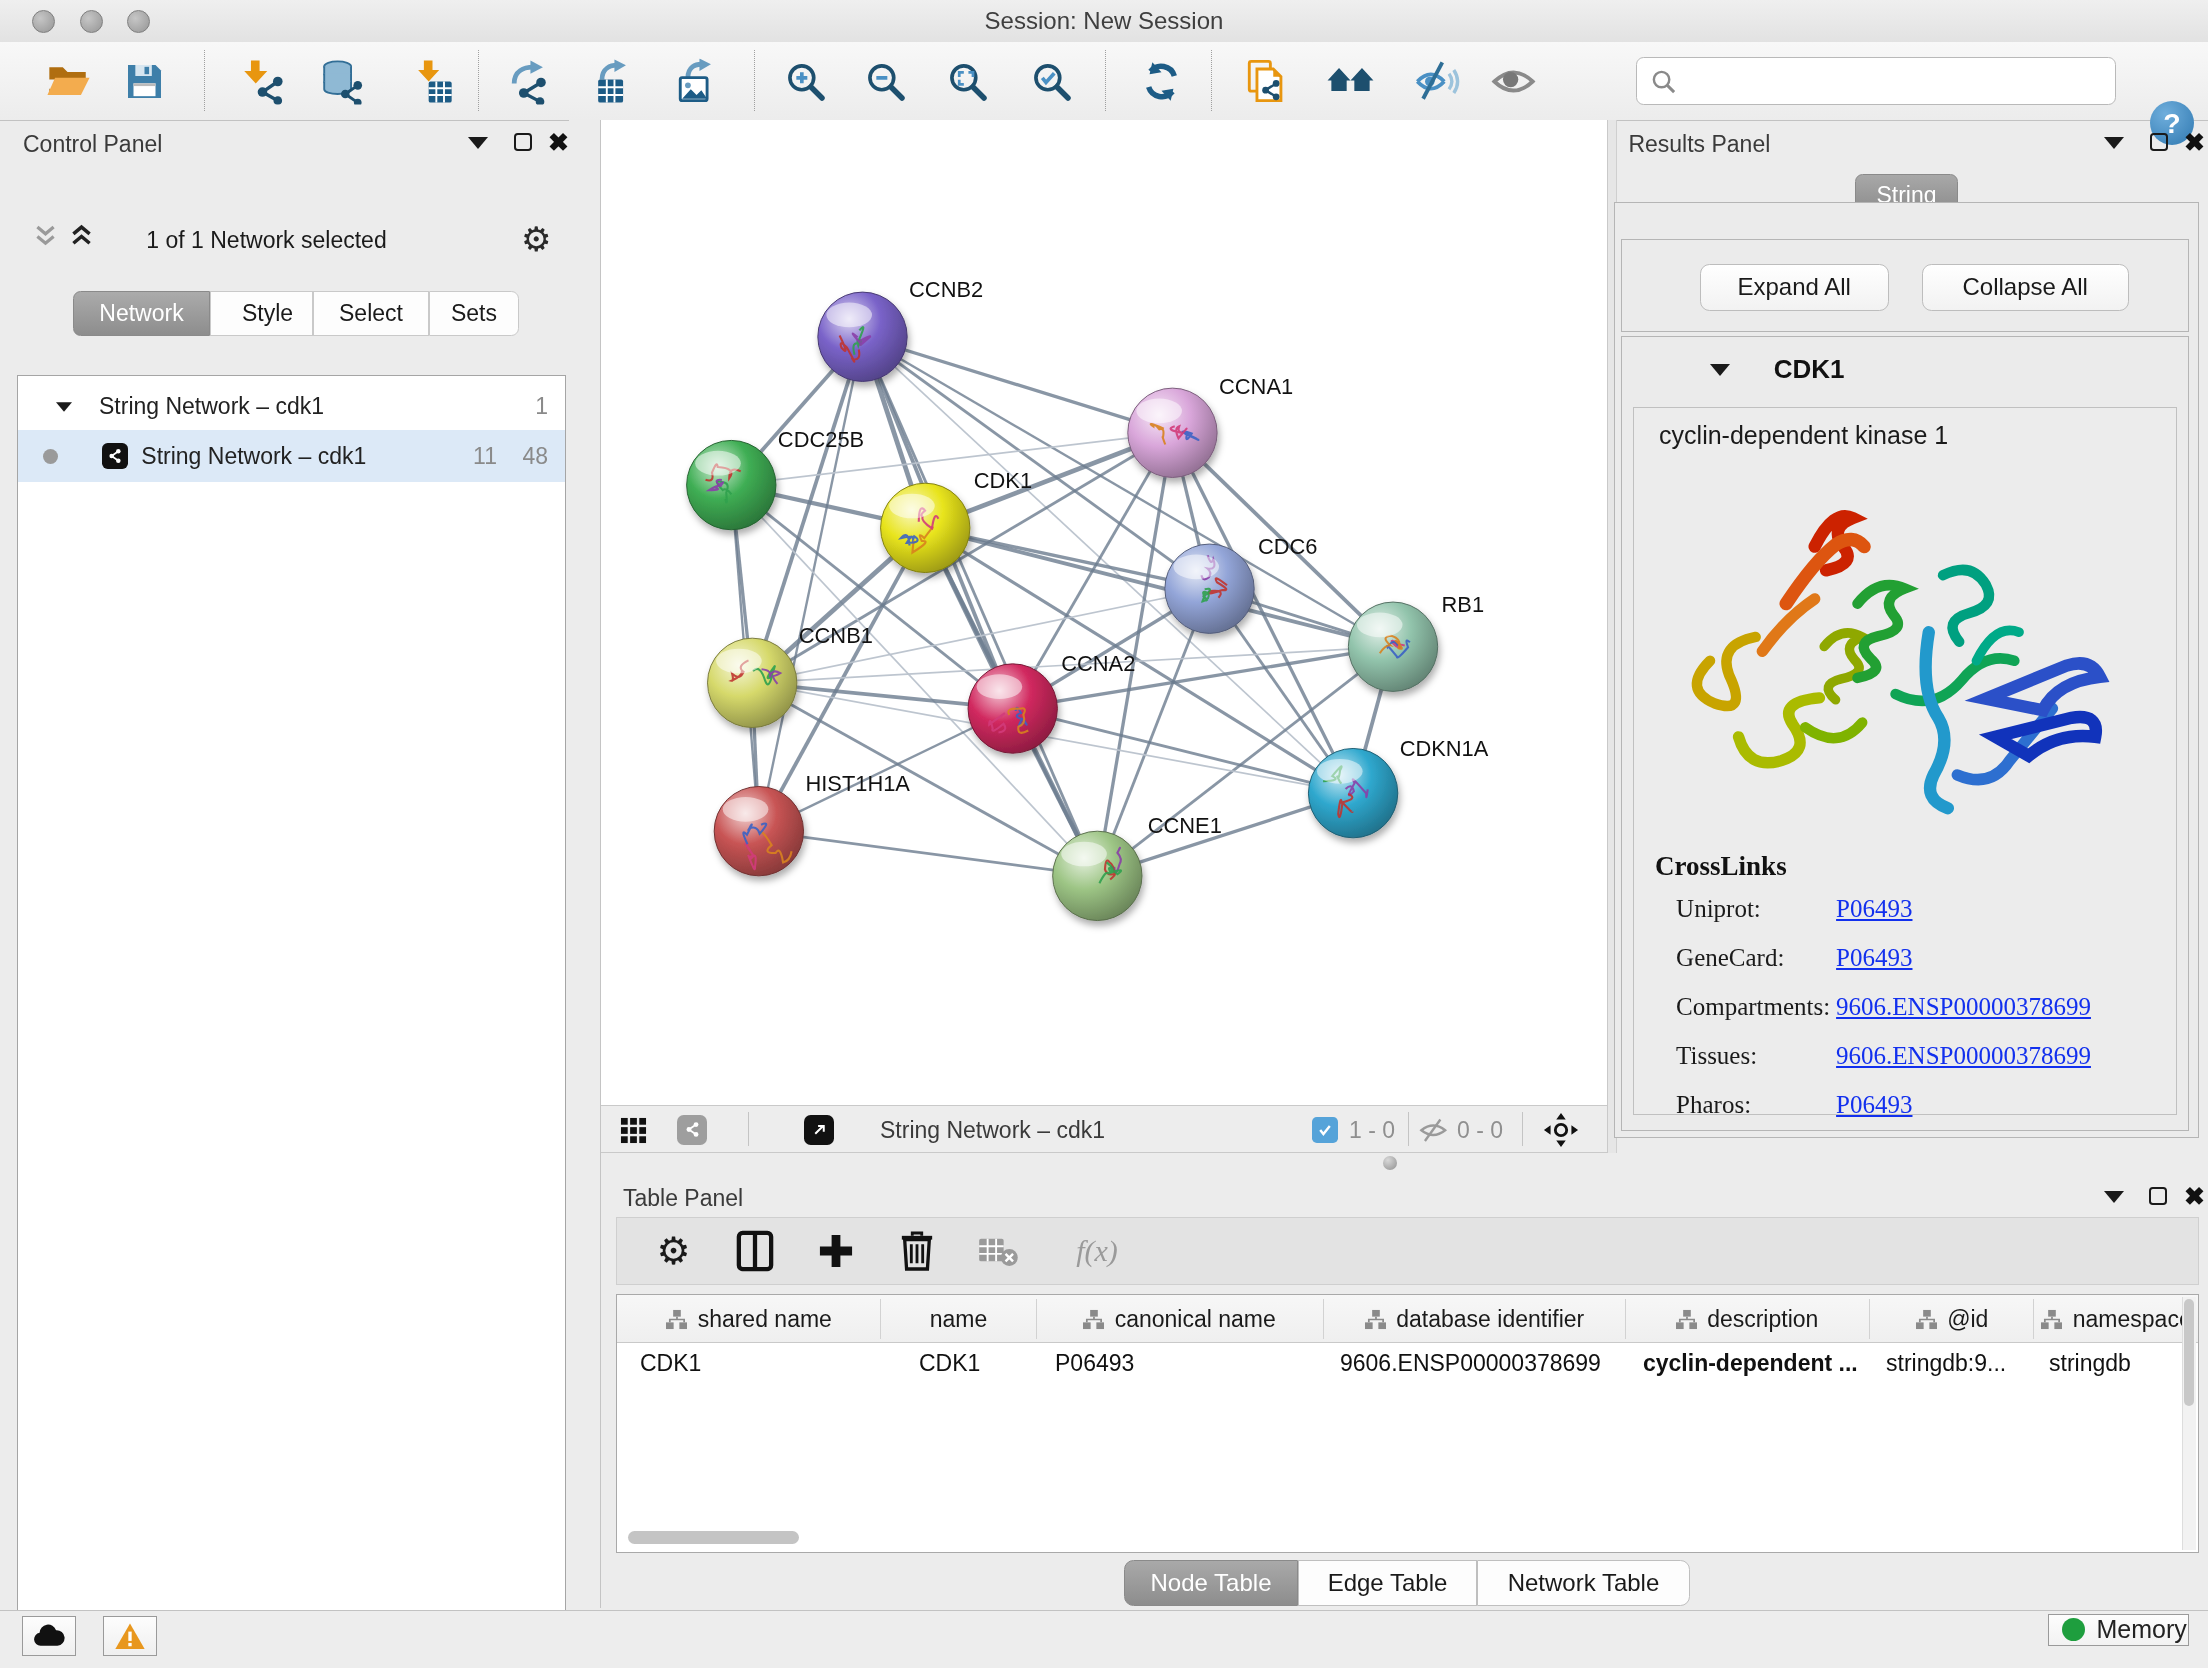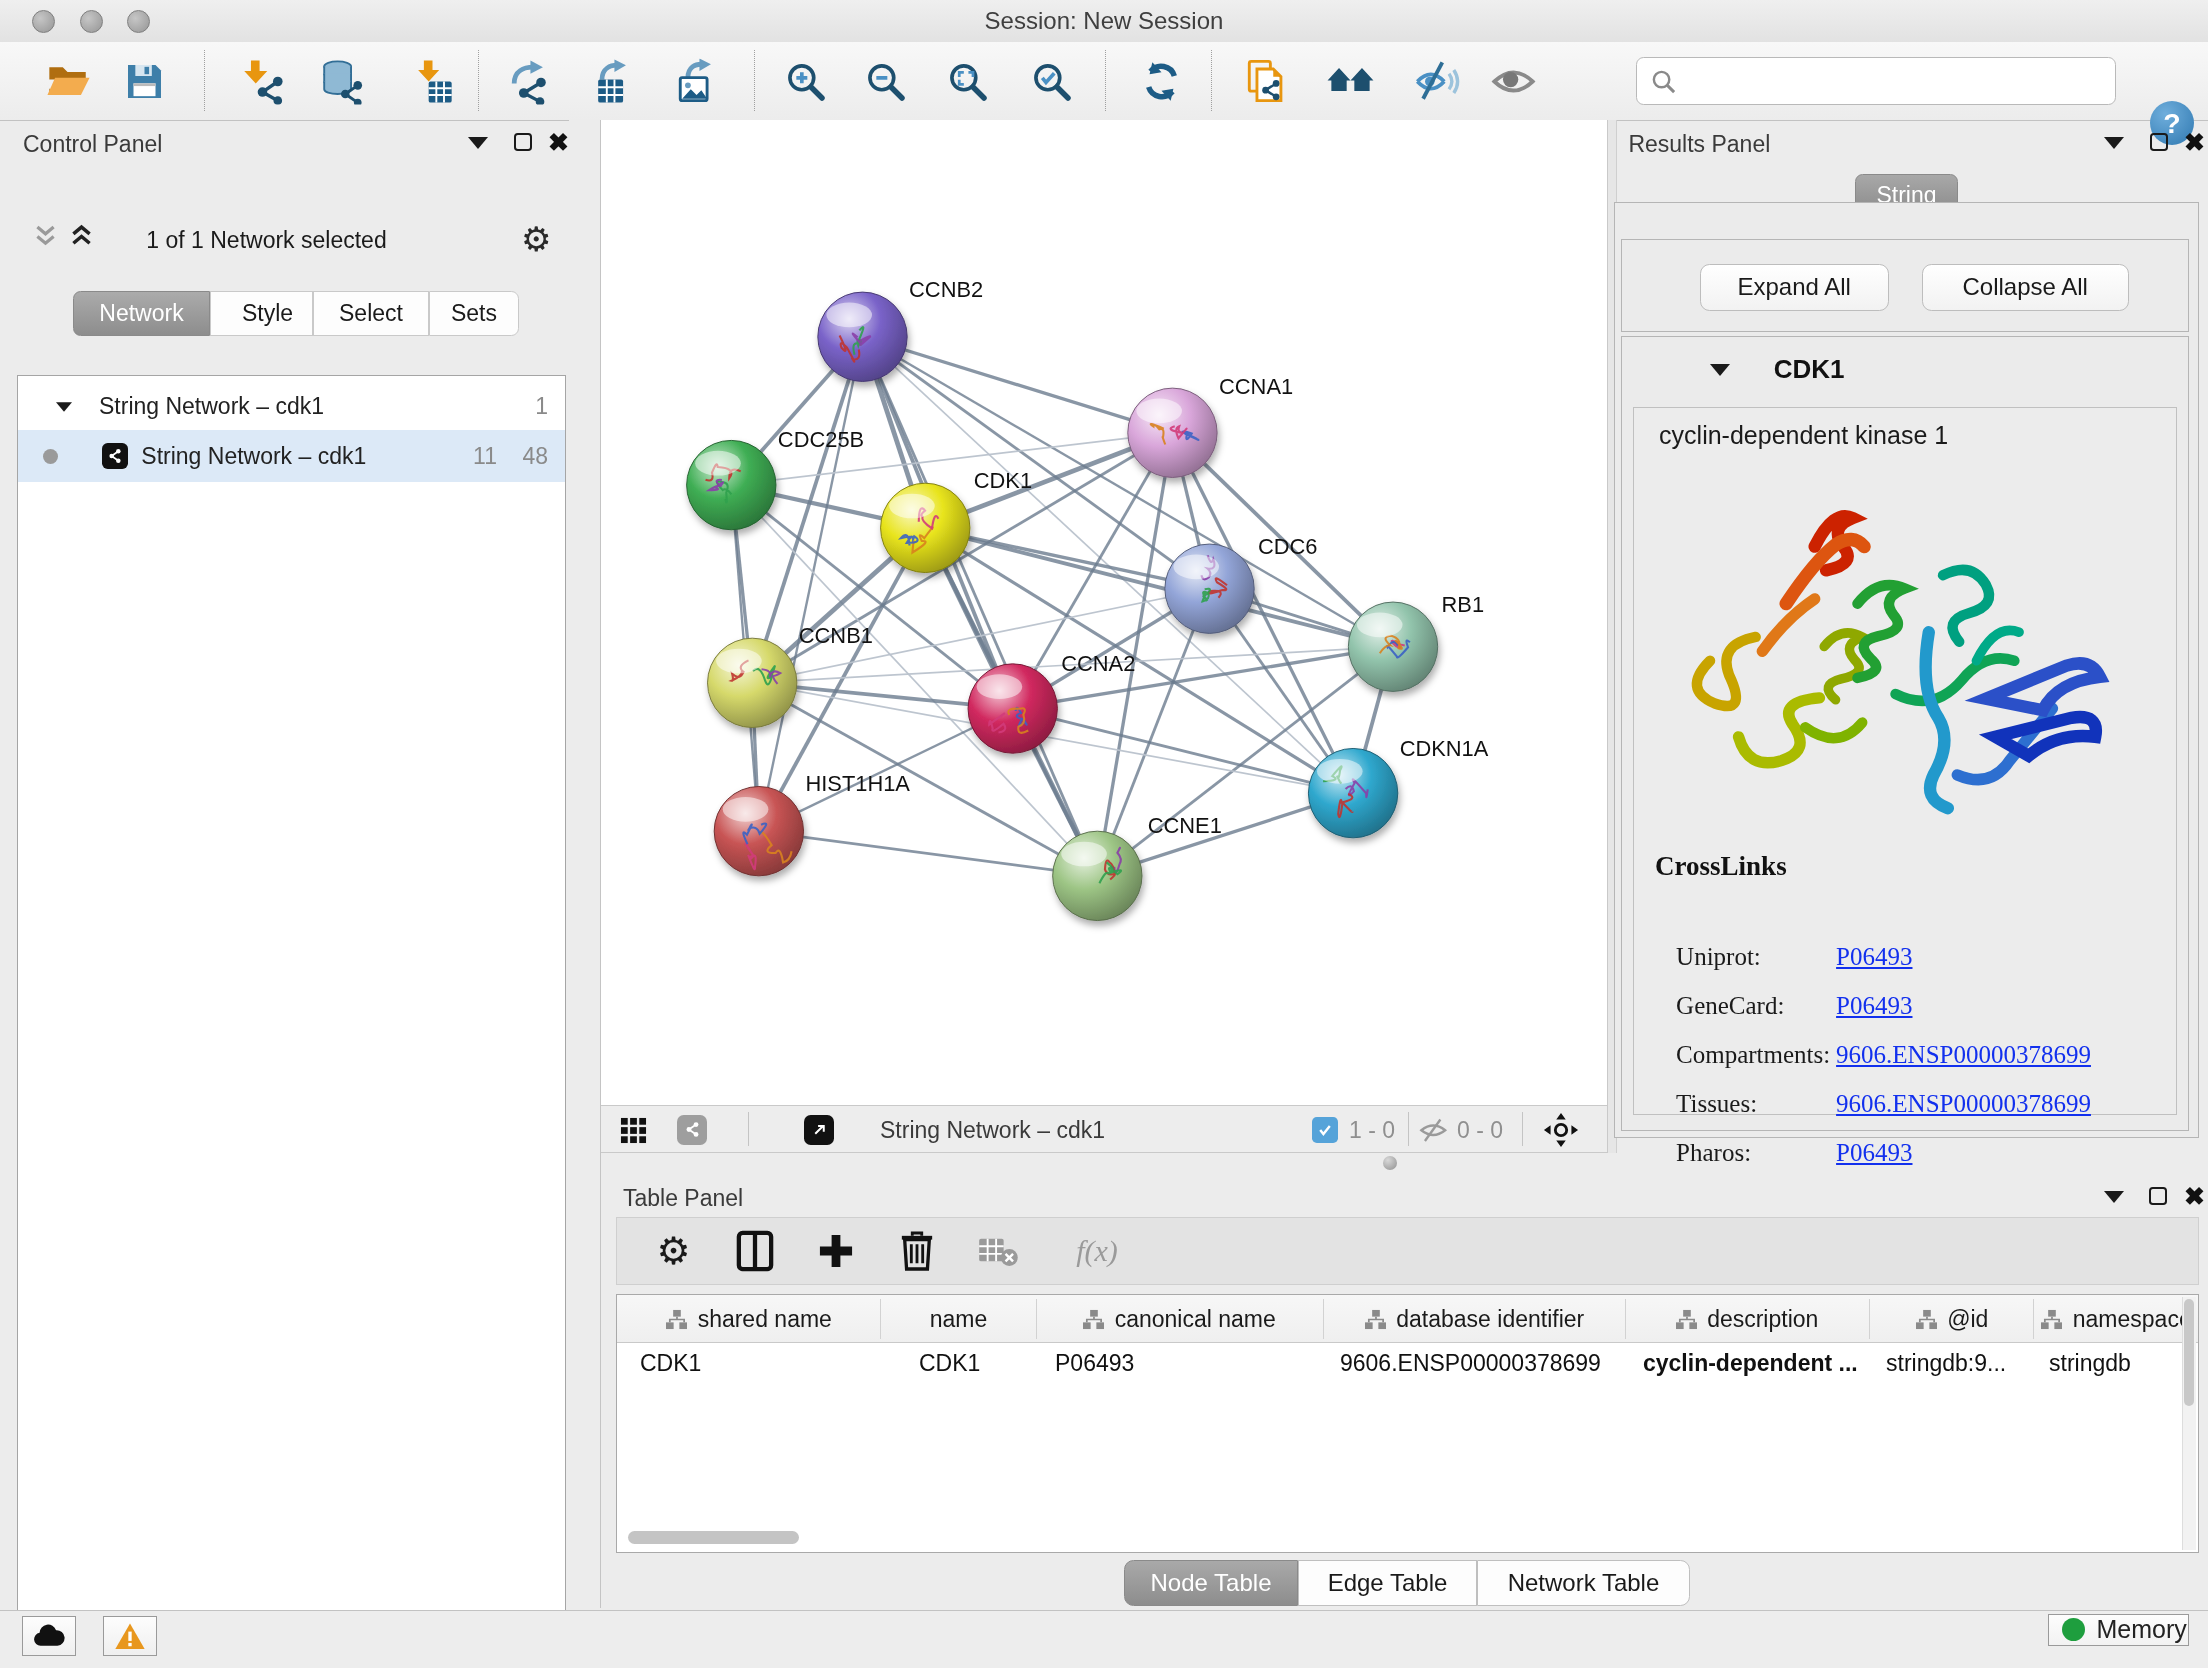--- a/index.html
+++ b/index.html
@@ -40,21 +40,21 @@
   .hsplit{left:601px;top:1153px;width:1607px;height:19px;background:#ECECEC;}
   .split-handle{width:27px;height:27px;background:#FFF;border:1px solid #CCC;border-radius:3.8px;display:flex;align-items:center;justify-content:center;}
   .split-dot{width:14.3px;height:14.3px;border-radius:50%;background:radial-gradient(circle at 35% 30%,#D8D8D8,#8F8F8F);}
   
   .res-tab{left:1855px;top:174px;width:103px;height:42px;background:linear-gradient(#A8A8A8,#8A8A8A);border:1px solid #8A8A8A;border-radius:7.6px;color:#FFF;font-size:23px;text-align:center;line-height:40px;box-sizing:border-box;}
   .res-outer{left:1614px;top:202px;width:585px;height:936px;background:#EBEBEB;border:1.9px solid #B5B5B5;box-sizing:border-box;}
   .res-box{position:absolute;left:5.7px;width:568px;border:1px solid #B5B5B5;box-sizing:border-box;background:#EBEBEB;}
   .btn{background:linear-gradient(#FFFFFF,#F2F2F2);border:1.4px solid #BDBDBD;border-radius:9.5px;font-size:24px;color:#1A1A1A;text-align:center;}
   .serif{font-family:"Liberation Serif",serif;}
   .xlink{color:#1230EE;text-decoration:underline;font-family:"Liberation Serif",serif;font-size:25px;}
-  .xlabel{font-family:"Liberation Serif",serif;font-size:25px;color:#1A1A1A;margin-top:48px;}
+  .xlabel{font-family:"Liberation Serif",serif;font-size:25px;color:#1A1A1A;}
   
   .tp-toolbar{left:616px;top:1217px;width:1583px;height:68px;background:#E3E3E3;border:1px solid #CFCFCF;box-sizing:border-box;display:flex;align-items:center;}
   .tp-tool{margin-left:32px;display:flex;align-items:center;justify-content:center;width:49px;height:49px;}
   .tablebox{left:616px;top:1294px;width:1583px;height:259px;background:#FFF;border:1px solid #A9A9A9;box-sizing:border-box;overflow:hidden;}
   .thead{position:absolute;left:0;top:0;width:100%;height:48px;background:linear-gradient(#F7F7F7,#EFEFEF);border-bottom:1px solid #C9C9C9;box-sizing:border-box;}
   .th{position:absolute;top:0;height:48px;display:flex;align-items:center;justify-content:center;font-size:23px;color:#1A1A1A;gap:9.5px;}
   .thdiv{position:absolute;top:3.8px;height:40px;border-left:1px solid #D2D2D2;}
   .td{position:absolute;top:55px;font-size:23px;color:#111;}
   .hscroll{position:absolute;left:11.4px;top:236px;width:171px;height:13.3px;background:#C4C4C4;border-radius:6.7px;}
   .vscroll{position:absolute;right:1.9px;top:1.9px;width:13.3px;height:253px;background:#F2F2F2;border-left:1px solid #DDD;}

